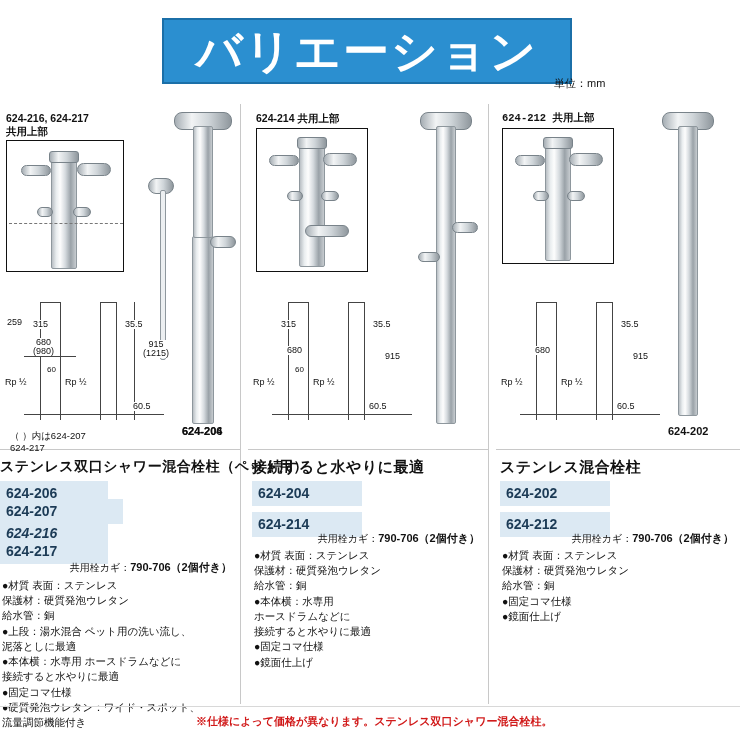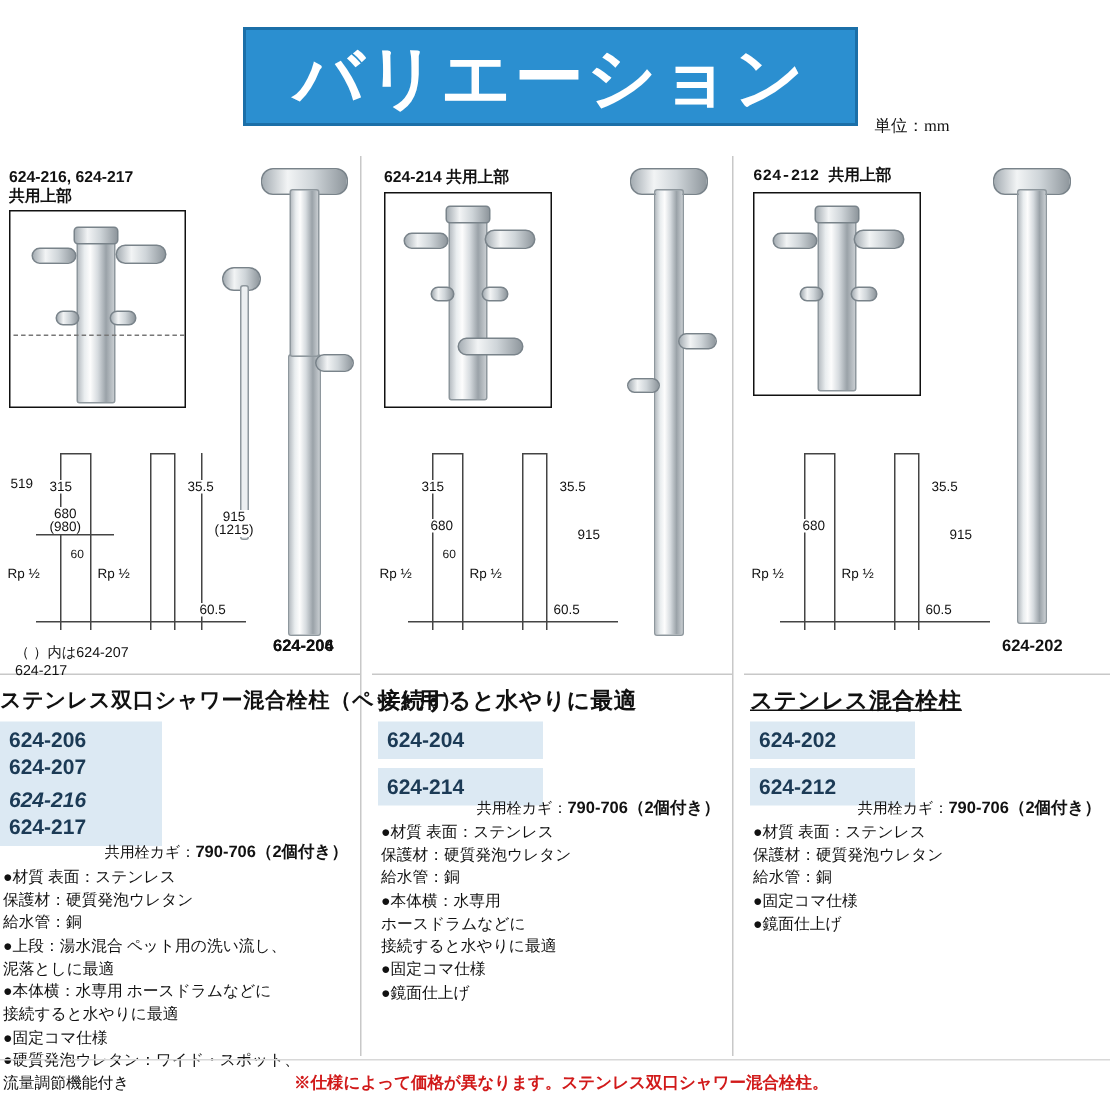--- a/index.html
+++ b/index.html
@@ -22,22 +22,22 @@
     display:flex; align-items:center; justify-content:center;
   }
   .banner span {
     color:#ffffff;
     font-size:46px;
     font-weight:bold;
     letter-spacing:2px;
     line-height:1;
   }
   .unit-note {
-    position:absolute; left:583px; top:76px;
-    font-size:11px; color:#111;font-family:Liberation Serif, serif;
+    position:absolute; left:554px; top:76px;
+    font-size:11px; color:#111;
   }
 
   
   .vline { position:absolute; width:1px; background:#c8c8c8; }
   .hline { position:absolute; height:1px; background:#c8c8c8; }
 
   
   .callout {
     position:absolute;
     border:1px solid #111;
@@ -87,21 +87,21 @@
     font-size:14px; font-weight:bold; color:#1b3a55;
     padding:2px 6px;
     line-height:1.5;
   }
   .note-right {
     position:absolute; font-size:10px; color:#111; text-align:right;
   }
   .note-right b { font-size:11px; }
   .bullets {
     position:absolute;
-    font-size:10.5px; line-height:1.45; color:#111;font-family:Liberation Serif, serif;
+    font-size:10.5px; line-height:1.45; color:#111;
   }
   .bullets div { white-space:pre-line; }
   .small-note { position:absolute; font-size:9.5px; color:#111; line-height:1.3; }
 
   .footer-note {
     position:absolute; left:196px; top:714px;
     font-size:11px; color:#d11a1a; font-weight:bold;
   }
   .red-line {
     position:absolute; left:0; top:706px; width:740px; height:1px; background:#d8d8d8;
@@ -146,39 +146,39 @@
   <div class="dwg" style="left:4px; top:296px; width:176px; height:128px;">
     <div class="vln" style="left:36px; top:6px; height:118px;"></div>
     <div class="vln" style="left:56px; top:6px; height:118px;"></div>
     <div class="hln" style="left:36px; top:6px; width:20px;"></div>
     <div class="hln" style="left:20px; top:60px; width:52px;"></div>
     <div class="vln" style="left:96px; top:6px; height:118px;"></div>
     <div class="vln" style="left:112px; top:6px; height:118px;"></div>
     <div class="hln" style="left:96px; top:6px; width:16px;"></div>
     <div class="vln" style="left:130px; top:6px; height:118px;"></div>
     <div class="hln" style="left:20px; top:118px; width:140px;"></div>
-    <div class="dim" style="left:2px; top:22px;">519</div>
+    <div class="dim" style="left:2px; top:22px;">259</div>
     <div class="dim" style="left:28px; top:24px;">315</div>
     <div class="dim" style="left:120px; top:24px;">35.5</div>
     <div class="dim" style="left:28px; top:42px; white-space:pre-line; text-align:center;">680
 (980)</div>
     <div class="dim dim-sm" style="left:42px; top:70px;">60</div>
     <div class="dim" style="left:138px; top:44px; white-space:pre-line; text-align:center;">915
 (1215)</div>
     <div class="dim" style="left:128px; top:106px;">60.5</div>
     <div class="dim" style="left:0px; top:82px;">Rp ½</div>
     <div class="dim" style="left:60px; top:82px;">Rp ½</div>
   </div>
   <div class="small-note" style="left:10px; top:430px; white-space:pre-line;">（ ）内は624-207
 624-217</div>
   <div class="small-note" style="left:182px; top:424px; font-weight:bold; font-size:11px;">624-206</div>
 
   <div class="spec-title" style="left:0px; top:458px; font-size:14px;">ステンレス双口シャワー混合栓柱（ペット用）</div>
   <div class="model-bar" style="left:0px; top:481px; width:108px;">624-206</div>
-  <div class="model-bar" style="left:0px; top:499px; width:108px;">624-207</div>
+  <div class="model-bar" style="left:0px; top:499px; width:123px;">624-207</div>
   <div class="model-bar" style="left:0px; top:521px; width:108px;font-style:italic;">624-216</div>
   <div class="model-bar" style="left:0px; top:539px; width:108px;">624-217</div>
   <div class="note-right" style="left:60px; top:560px; width:172px;">
     <span>共用栓カギ：</span><b>790-706（2個付き）</b>
   </div>
   <div class="bullets" style="left:2px; top:578px; width:234px;">
     <div>●材質  表面：ステンレス</div>
     <div>      保護材：硬質発泡ウレタン</div>
     <div>      給水管：銅</div>
     <div>●上段：湯水混合  ペット用の洗い流し、</div>
@@ -266,21 +266,21 @@
     <div class="hln" style="left:20px; top:118px; width:140px;"></div>
     <div class="dim" style="left:120px; top:24px;">35.5</div>
     <div class="dim" style="left:34px; top:50px;">680</div>
     <div class="dim" style="left:132px; top:56px;">915</div>
     <div class="dim" style="left:116px; top:106px;">60.5</div>
     <div class="dim" style="left:0px; top:82px;">Rp ½</div>
     <div class="dim" style="left:60px; top:82px;">Rp ½</div>
   </div>
   <div class="small-note" style="left:668px; top:424px; font-weight:bold; font-size:11px;">624-202</div>
 
-  <div class="spec-title" style="left:500px; top:458px;text-decoration:underline;">ステンレス混合栓柱</div>
+  <div class="spec-title" style="left:500px; top:458px;">ステンレス混合栓柱</div>
   <div class="model-bar" style="left:500px; top:481px; width:110px;">624-202</div>
   <div class="model-bar" style="left:500px; top:512px; width:110px;">624-212</div>
   <div class="note-right" style="left:548px; top:531px; width:186px;">
     <span>共用栓カギ：</span><b>790-706（2個付き）</b>
   </div>
   <div class="bullets" style="left:502px; top:548px; width:230px;">
     <div>●材質  表面：ステンレス</div>
     <div>      保護材：硬質発泡ウレタン</div>
     <div>      給水管：銅</div>
     <div>●固定コマ仕様</div>

